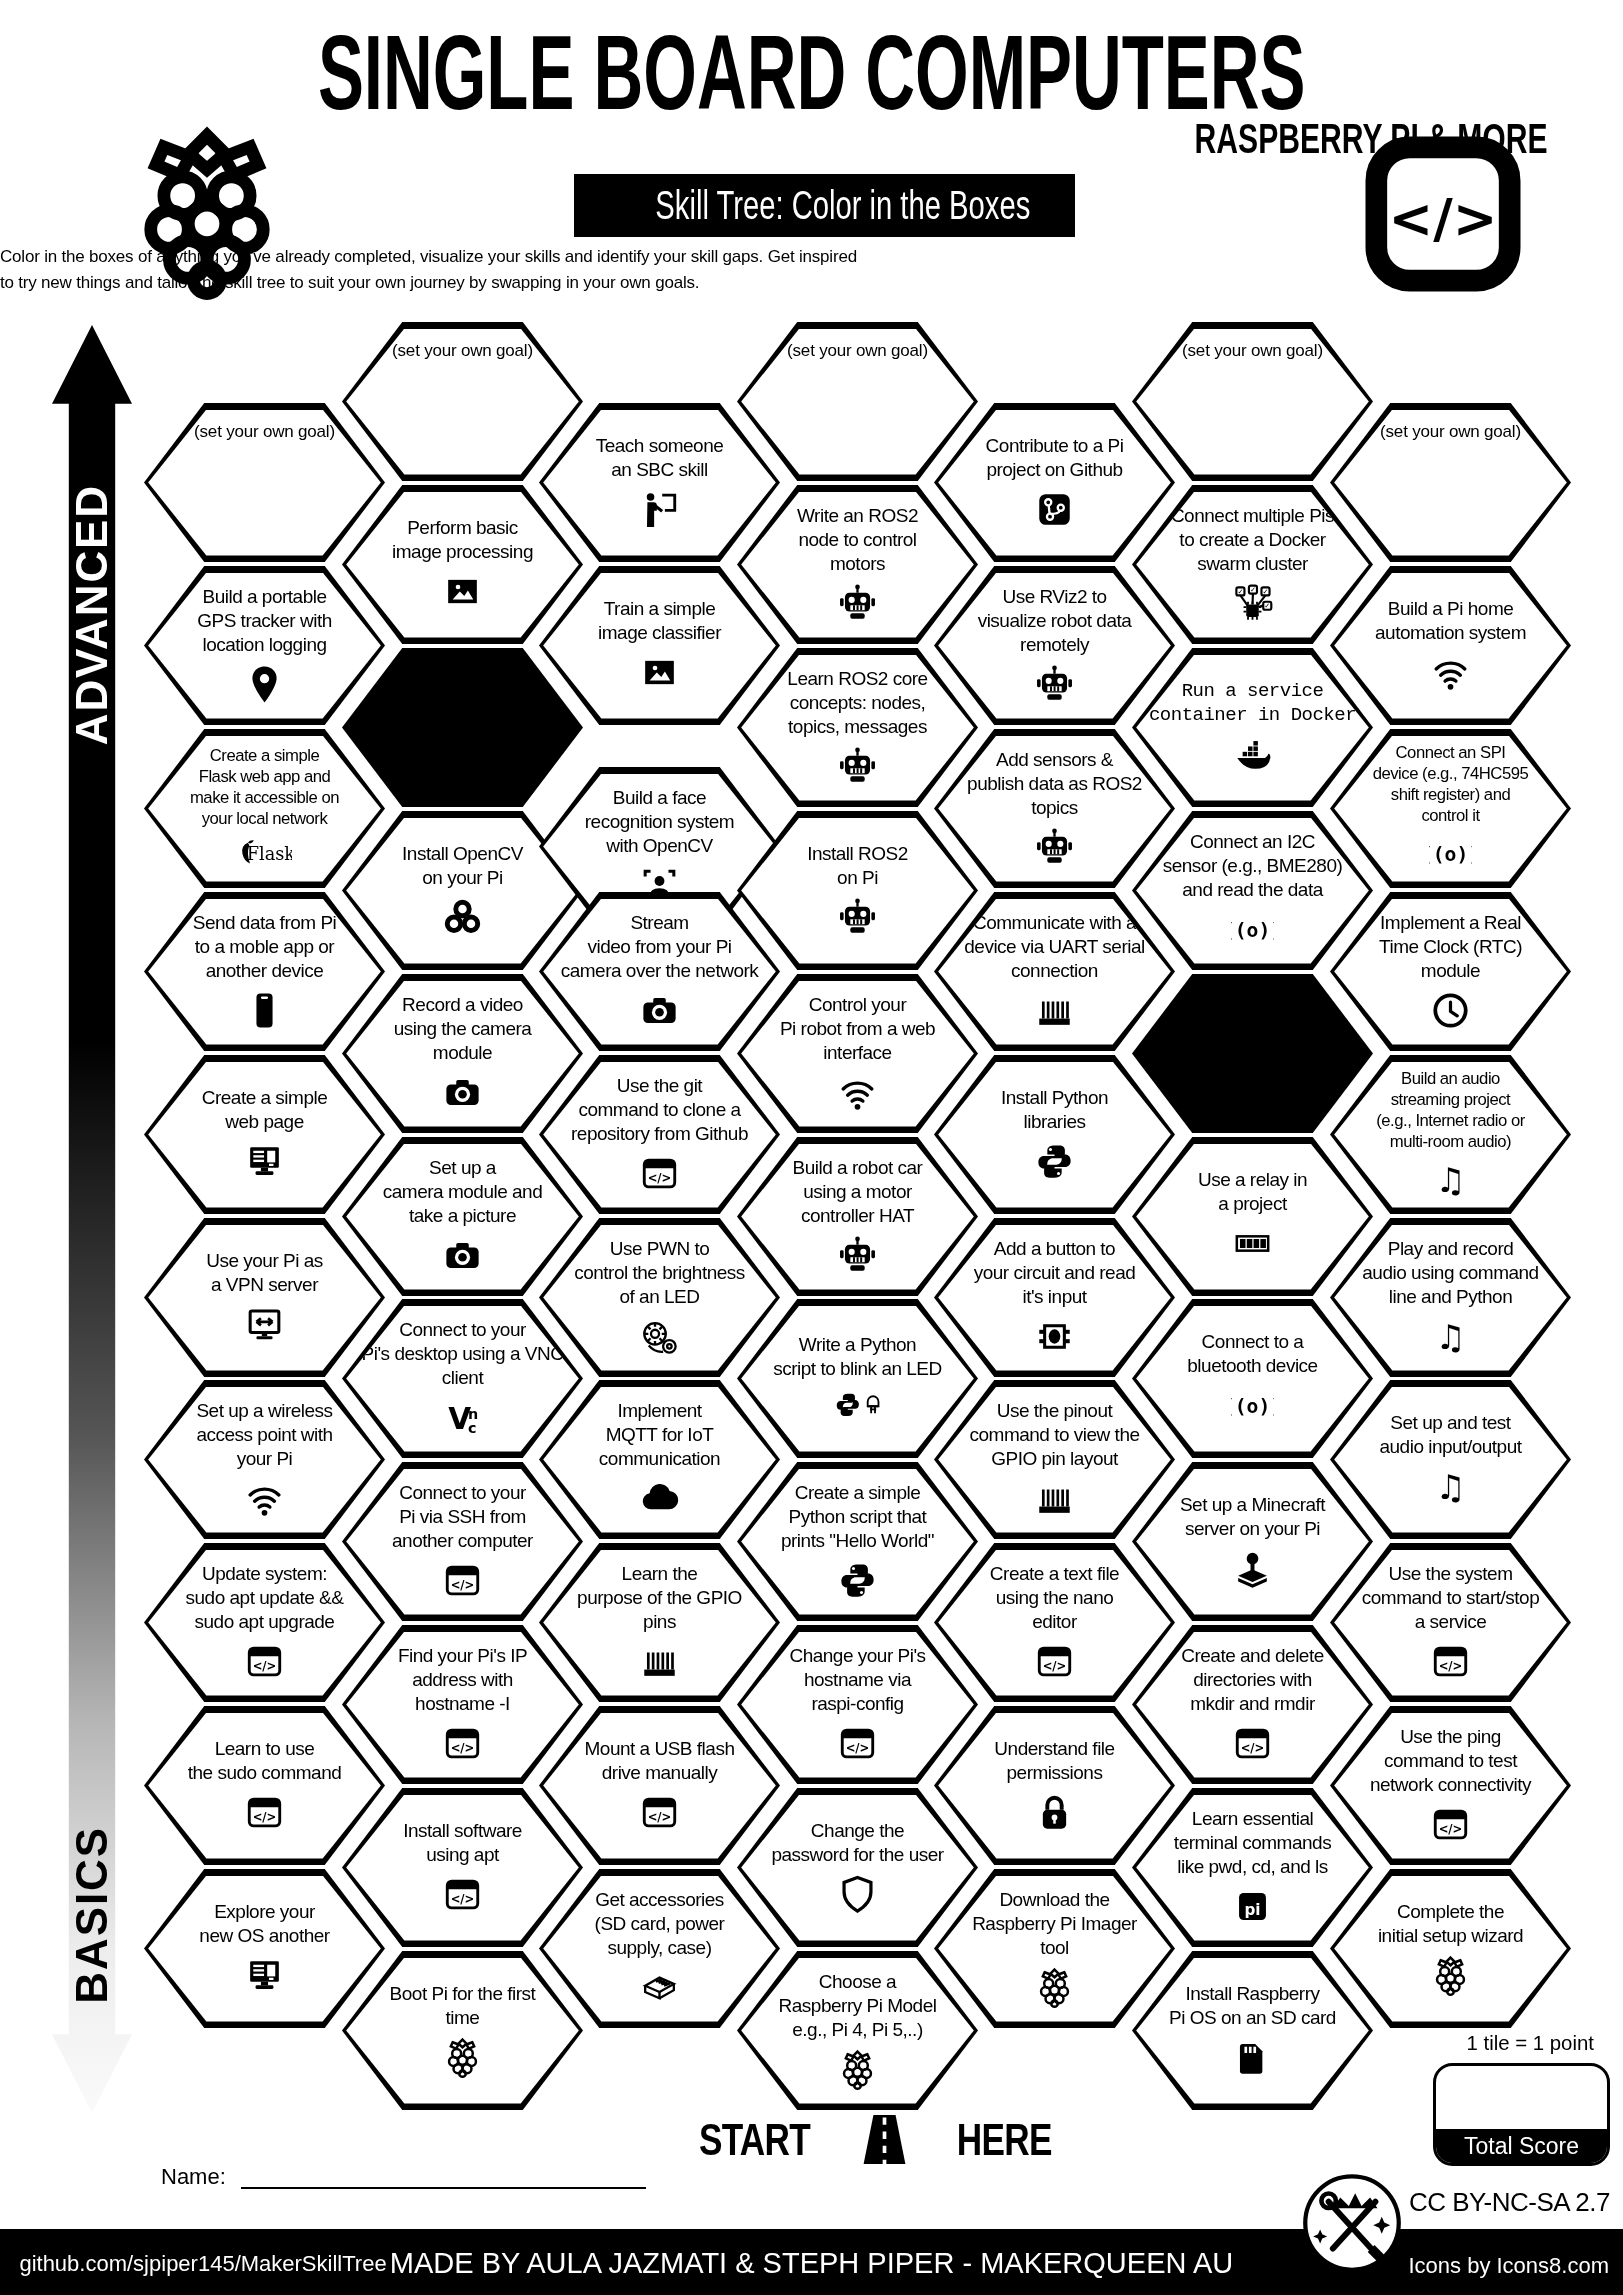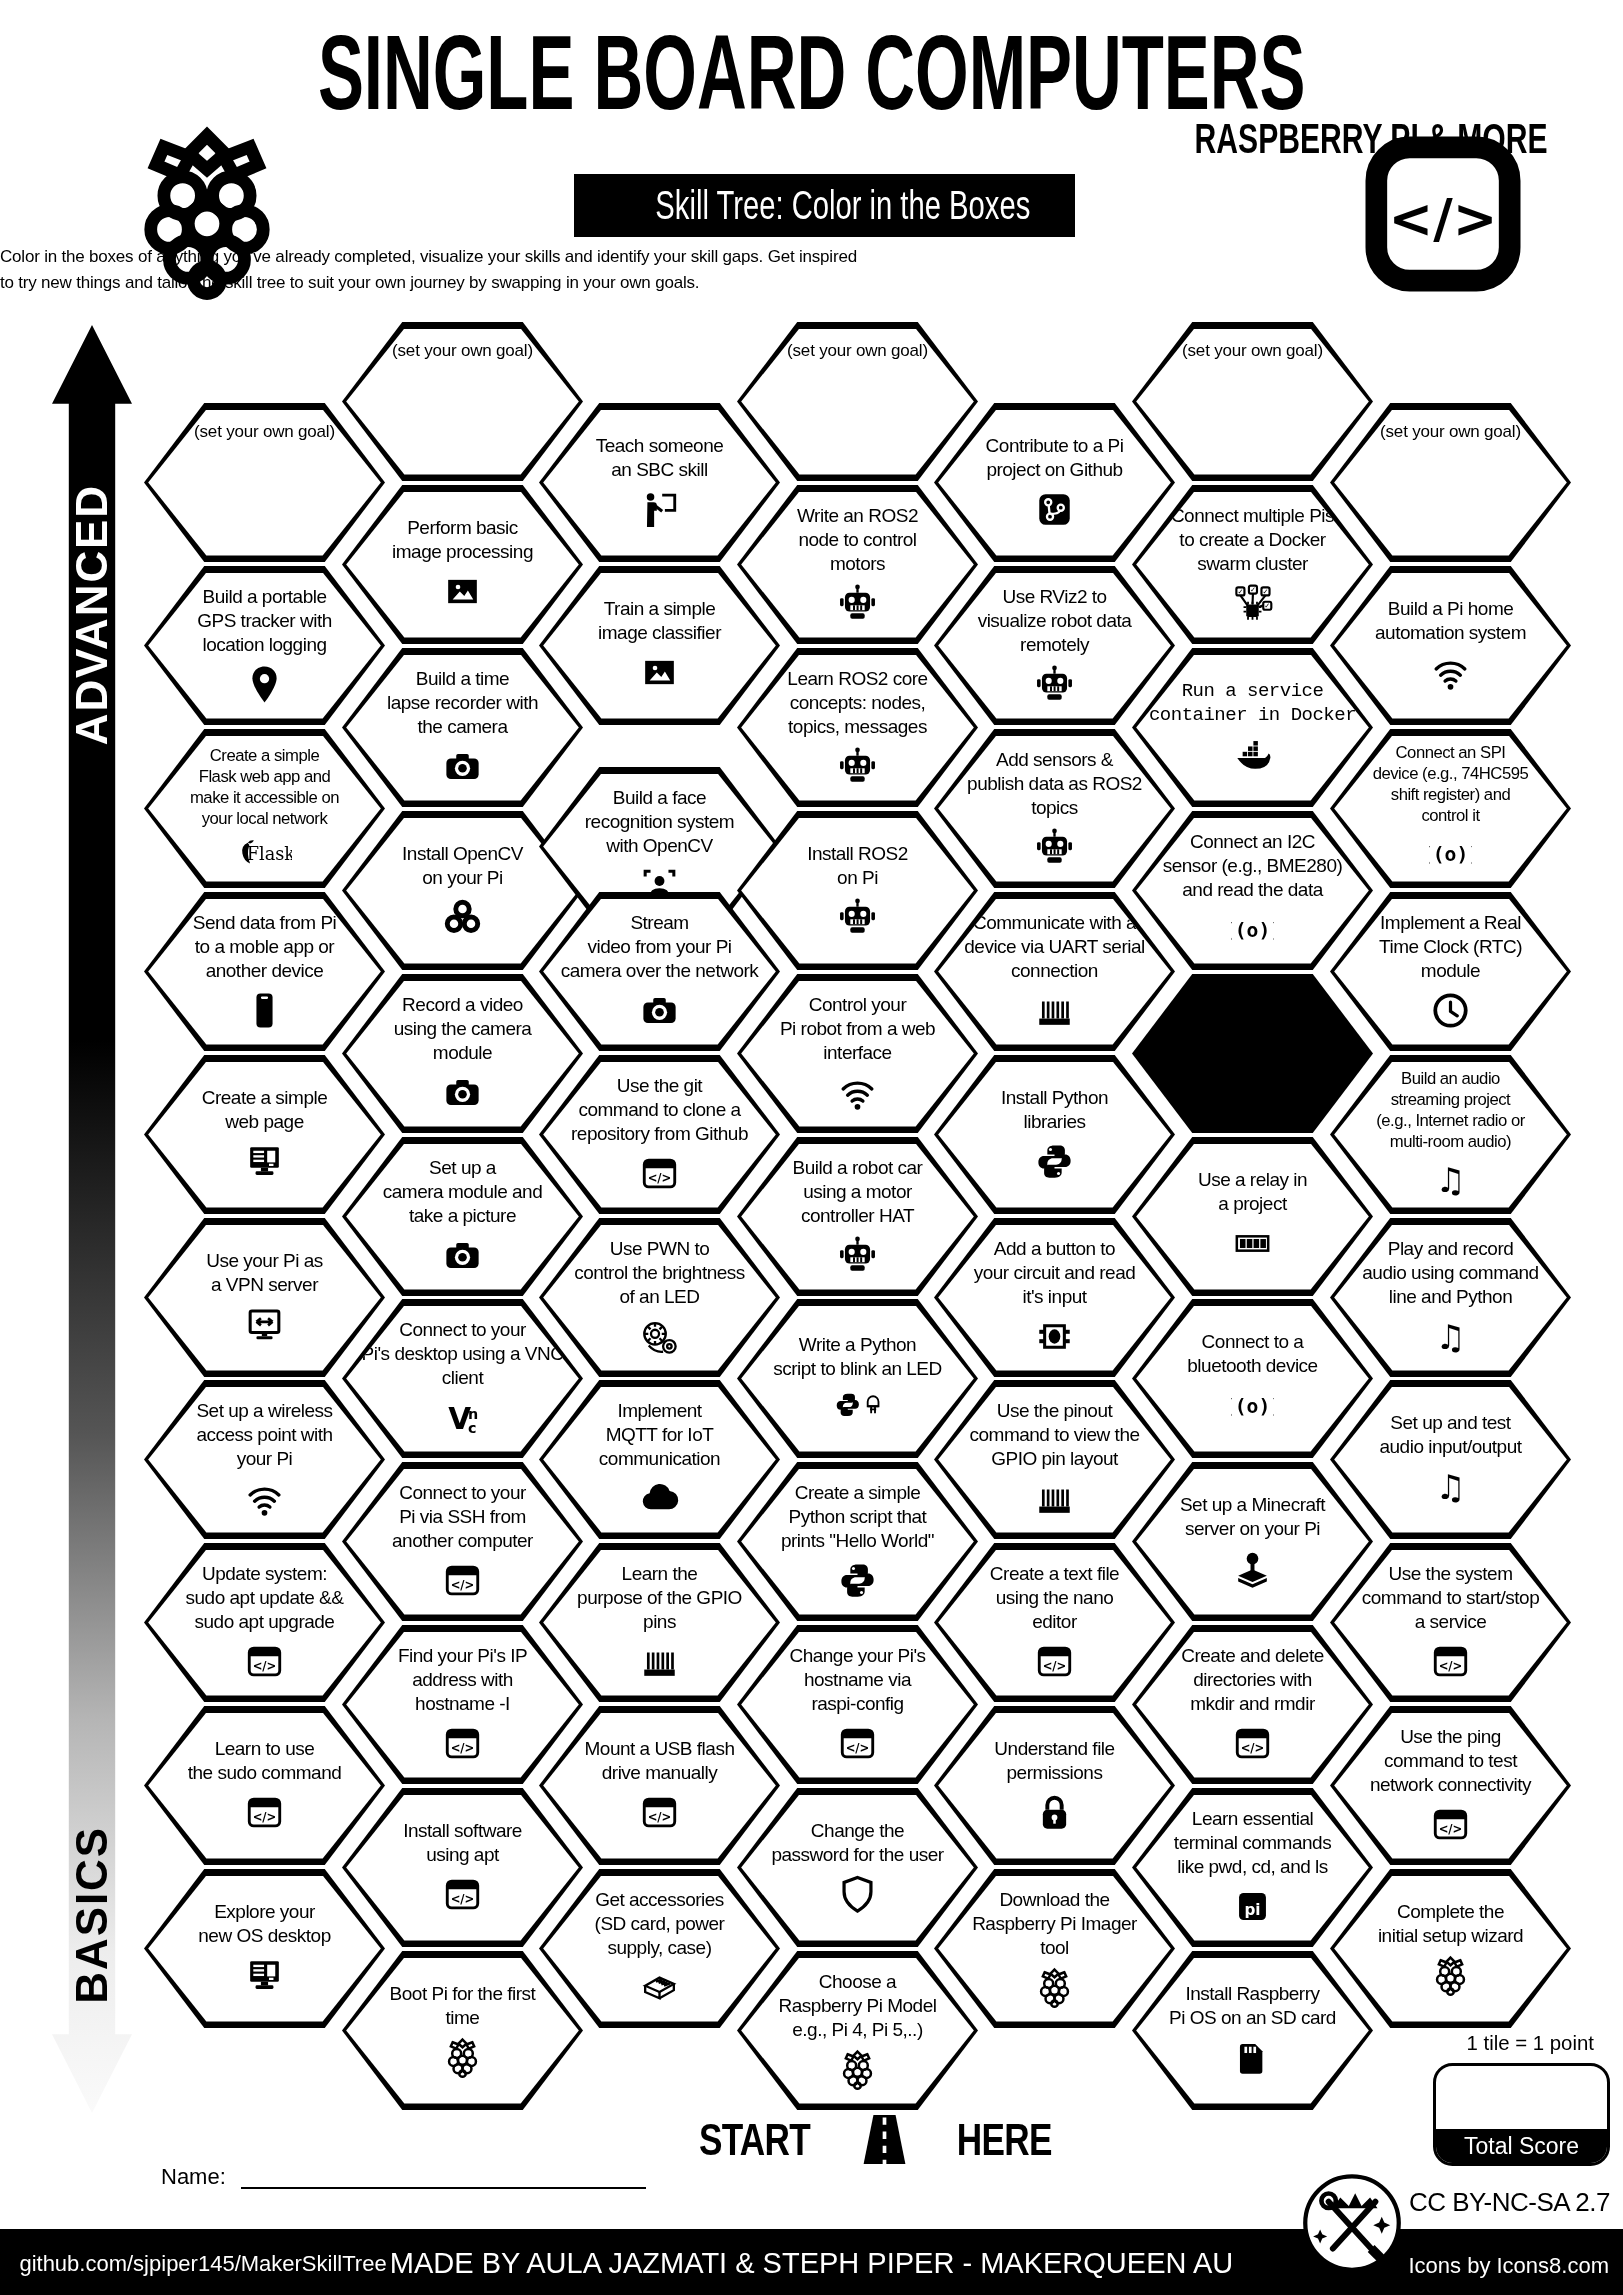--- a/index.html
+++ b/index.html
@@ -237,21 +237,21 @@
               <path d="M7 14 a5 5 0 0 1 5 -5 h24 a5 5 0 0 1 5 5 v4 H7 z" fill="#000"></path>
               <text x="24" y="33.5" text-anchor="middle" font-family="DejaVu Sans, sans-serif" font-weight="bold" font-size="13">&lt;/&gt;</text>
             </svg>
           </div>
         </div>
       </div>
       <div class="hex" style="left: 144px; top: 1869px;">
         <div class="hb"></div>
         <div class="hi">
           <div class="hl">Explore your
-new OS desktop</div>
+new OS another</div>
           <div class="hex-icon">
             <svg viewBox="0 0 48 48">
               <rect x="8" y="8" width="32" height="23" rx="1.5" fill="#000"></rect>
               <rect x="11.5" y="12" width="12" height="2.6" fill="#fff"></rect>
               <rect x="11.5" y="17" width="12" height="2.6" fill="#fff"></rect>
               <rect x="11.5" y="22" width="12" height="2.6" fill="#fff"></rect>
               <rect x="27" y="12" width="9" height="13" fill="#fff"></rect>
               <rect x="29" y="26.5" width="5" height="2.5" fill="#fff"></rect>
               <rect x="20" y="31" width="8" height="4" fill="#000"></rect>
               <rect x="14" y="35" width="20" height="4" rx="1.5" fill="#000"></rect>
@@ -274,33 +274,20 @@
             <svg viewBox="0 0 48 48">
               <rect x="8" y="11" width="32" height="26" fill="#000"></rect>
               <circle cx="19" cy="19" r="2.6" fill="#fff"></circle>
               <path d="M13 33 L21 24 L26 29 L30 23 L36 33 Z" fill="#fff"></path>
             </svg>
           </div>
         </div>
       </div>
       <div class="hex" style="left: 342px; top: 648px;">
         <div class="hb"></div>
-        <div class="hi">
-          <div class="hl">Build a time
-lapse recorder with
-the camera</div>
-          <div class="hex-icon">
-            <svg viewBox="0 0 48 48">
-              <rect x="6" y="15" width="36" height="23" rx="5" fill="#000"></rect>
-              <rect x="17" y="10" width="14" height="8" rx="2" fill="#000"></rect>
-              <circle cx="24" cy="26" r="8.5" fill="#fff"></circle>
-              <circle cx="24" cy="26" r="4.8" fill="#000"></circle>
-            </svg>
-          </div>
-        </div>
       </div>
       <div class="hex" style="left: 342px; top: 811px;">
         <div class="hb"></div>
         <div class="hi">
           <div class="hl">Install OpenCV
 on your Pi</div>
           <div class="hex-icon">
             <svg viewBox="0 0 48 48">
               <circle cx="24" cy="14.5" r="7.5" fill="none" stroke="#000" stroke-width="5.5"></circle>
               <circle cx="14.5" cy="31" r="7.5" fill="none" stroke="#000" stroke-width="5.5"></circle>

